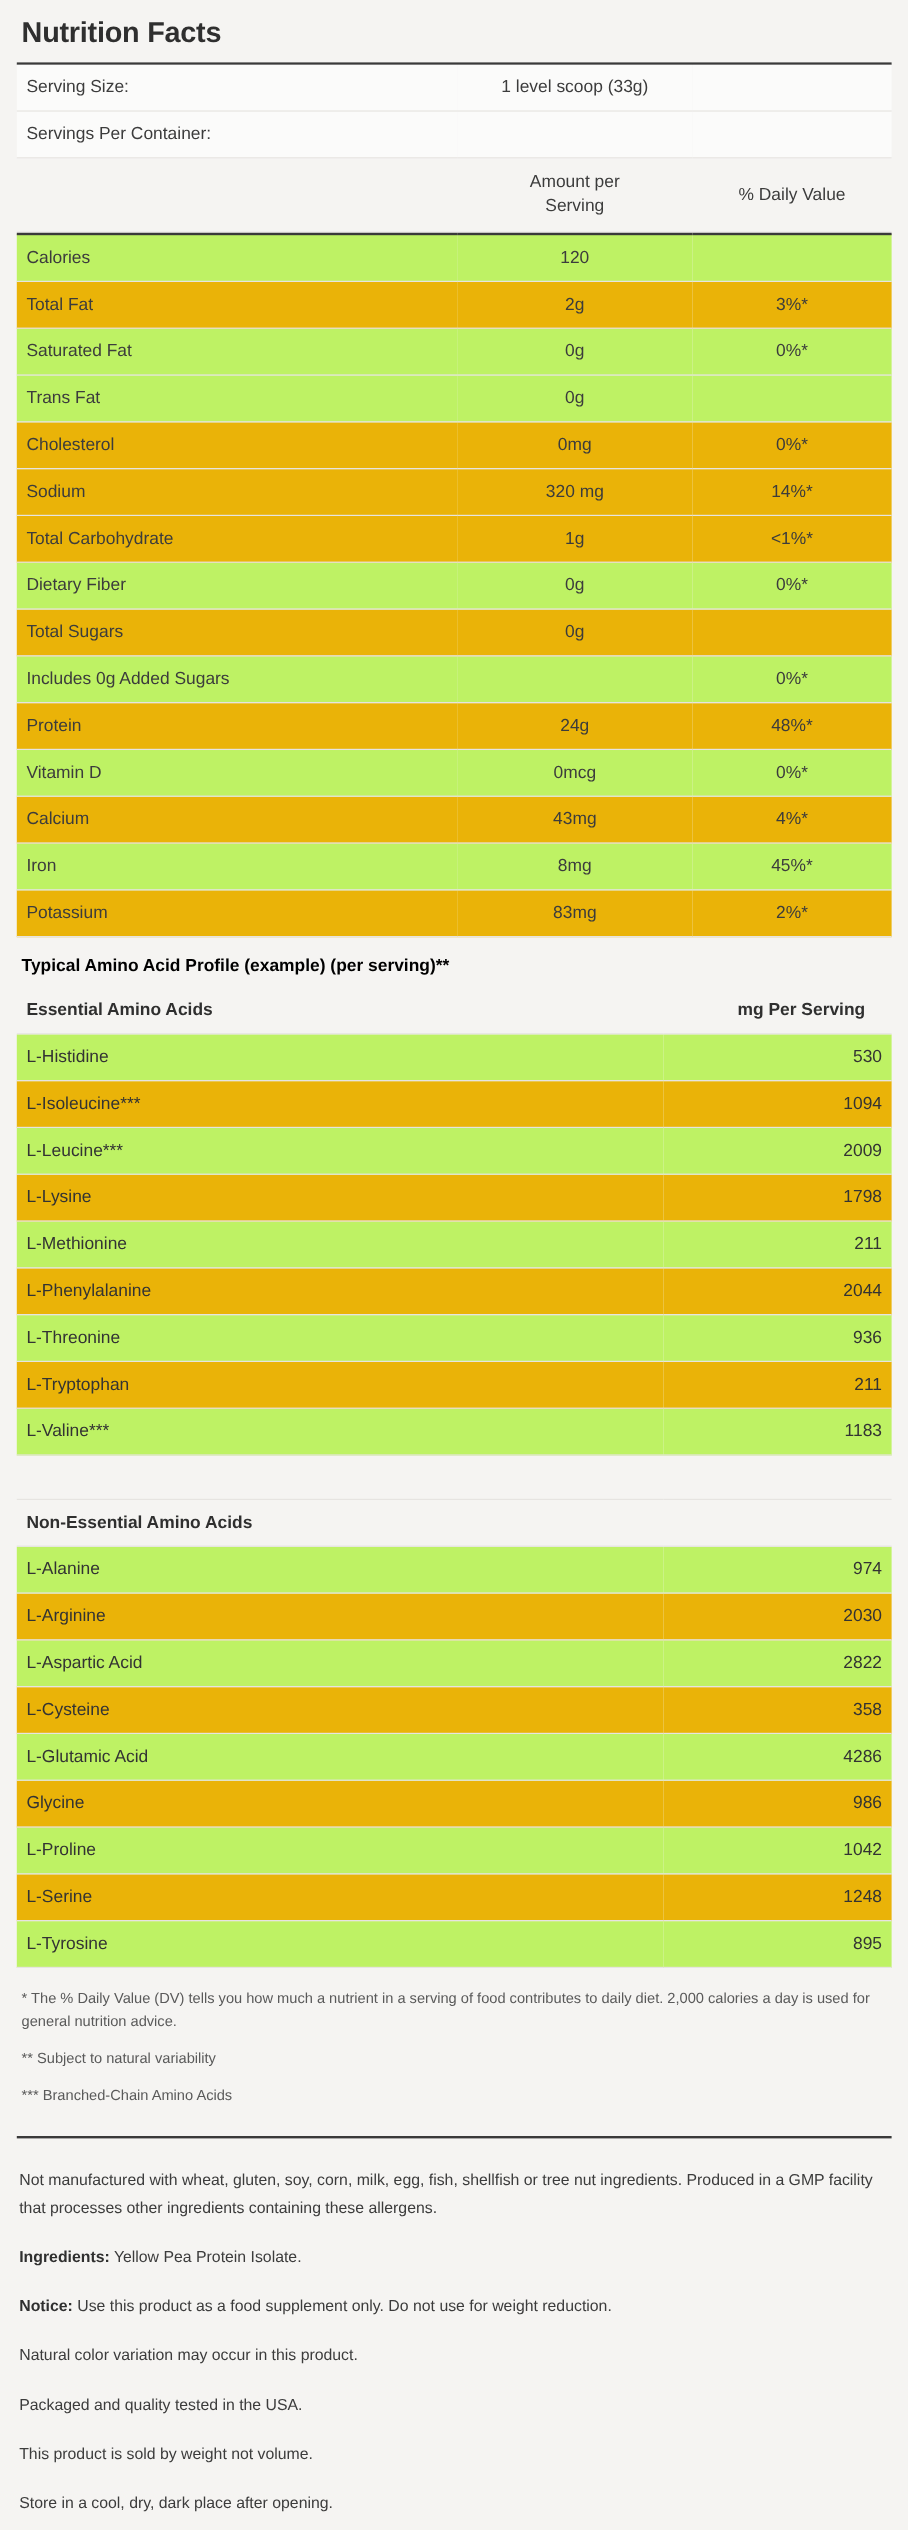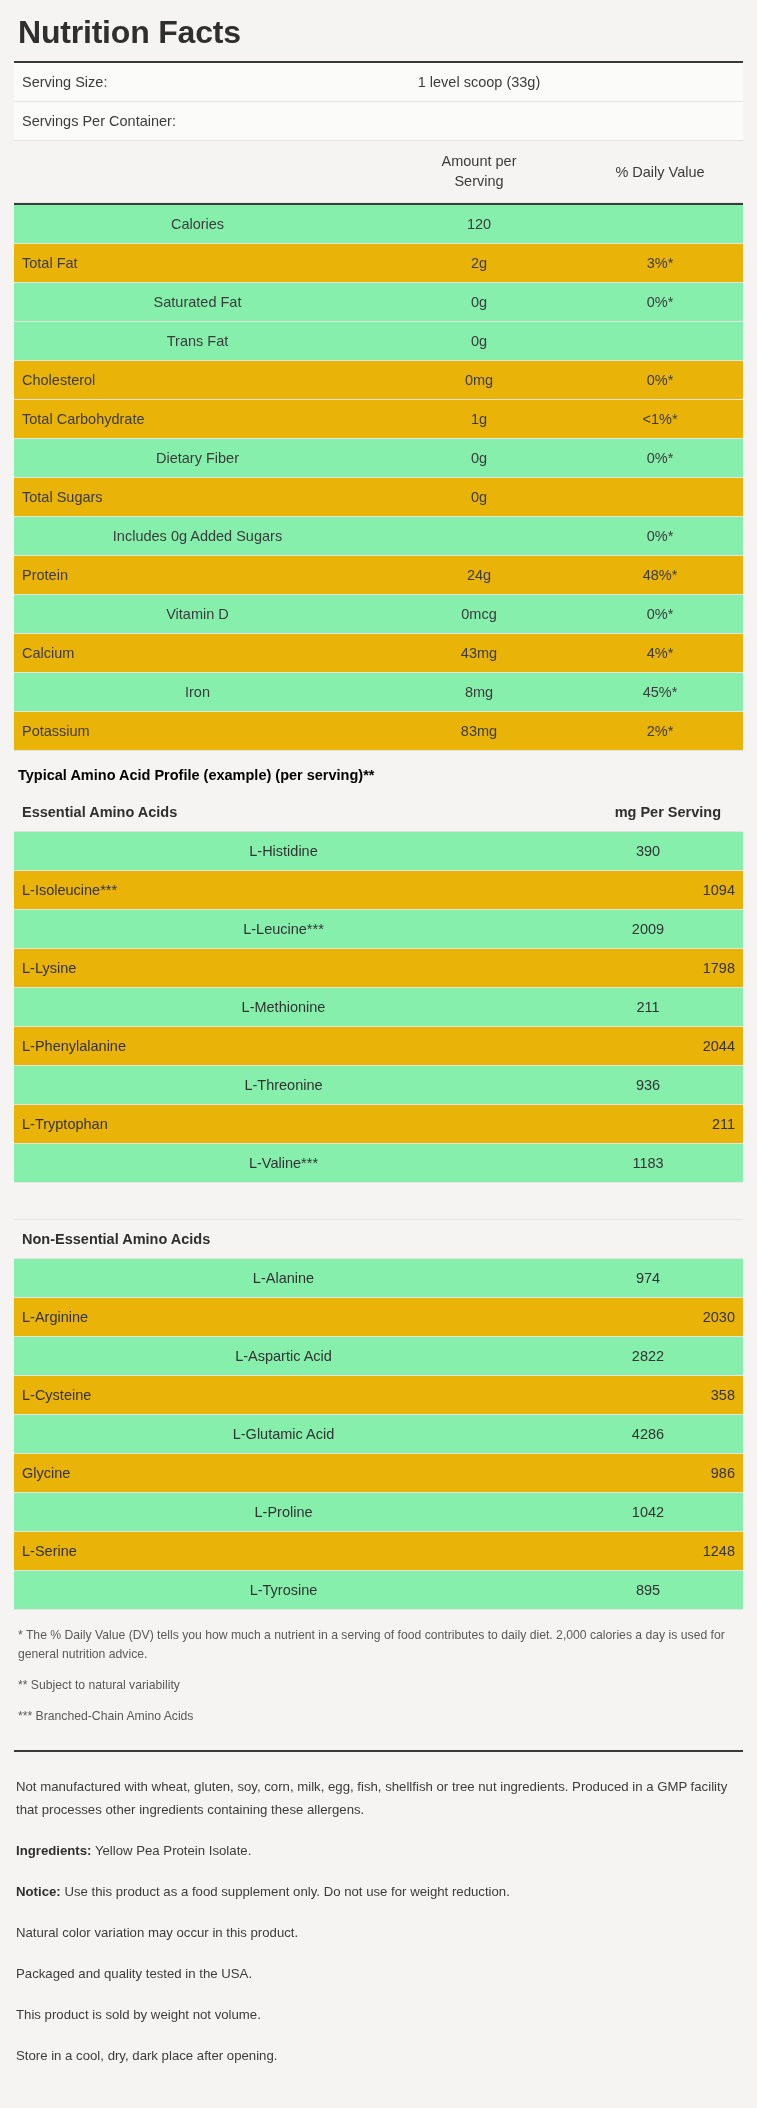--- a/index.html
+++ b/index.html
@@ -13,21 +13,21 @@
     color: #333333;
     -webkit-font-smoothing: antialiased;
   }
   .panel {
     width: 757px;
     box-sizing: border-box;
     padding: 10px 14px 40px 14px;
     background: #f5f4f2;
   }
   .nf-title {
-    font-size: 32px;
+    font-size: 24px;
     font-weight: bold;
     color: #2f2f2f;
     padding: 4px 4px 10px 4px;
     letter-spacing: -0.2px;
   }
   .rule-thick {
     border-top: 2px solid #3a3a3a;
   }
   table.nf {
     width: 100%;
@@ -36,22 +36,21 @@
   }
   table.nf td {
     padding: 11px 8px;
     vertical-align: middle;
     border-bottom: 1px solid #e6e4e1;
   }
   tr.alt td {
     background: #eab308;
   }
   tr.white td {
-    background: #86efac;
-    text-align: center;
+    background: #bef264;
   }
   td.label {
     text-align: left;
     color: #3c3c3c;
   }
   td.amount {
     text-align: center;
     width: 180px;
     color: #3c3c3c;
   }
@@ -187,20 +186,25 @@
         <td class="label indent1">Trans Fat</td>
         <td class="amount">0g</td>
         <td class="dv"></td>
       </tr>
       <tr class="alt">
         <td class="label">Cholesterol</td>
         <td class="amount">0mg</td>
         <td class="dv">0%*</td>
       </tr>
       <tr class="alt">
+        <td class="label">Sodium</td>
+        <td class="amount">320 mg</td>
+        <td class="dv">14%*</td>
+      </tr>
+      <tr class="alt">
         <td class="label">Total Carbohydrate</td>
         <td class="amount">1g</td>
         <td class="dv">&lt;1%*</td>
       </tr>
       <tr class="white">
         <td class="label indent1">Dietary Fiber</td>
         <td class="amount">0g</td>
         <td class="dv">0%*</td>
       </tr>
       <tr class="alt">
@@ -244,21 +248,21 @@
   <div class="section-title">Typical Amino Acid Profile (example) (per serving)**</div>
 
   <table class="nf">
     <tbody>
       <tr class="subsection-row">
         <td class="aa-name">Essential Amino Acids</td>
         <td class="aa-val dv-head">mg Per Serving</td>
       </tr>
       <tr class="white">
         <td class="aa-name">L-Histidine</td>
-        <td class="aa-val">390</td>
+        <td class="aa-val">530</td>
       </tr>
       <tr class="alt">
         <td class="aa-name">L-Isoleucine***</td>
         <td class="aa-val">1094</td>
       </tr>
       <tr class="white">
         <td class="aa-name">L-Leucine***</td>
         <td class="aa-val">2009</td>
       </tr>
       <tr class="alt">

